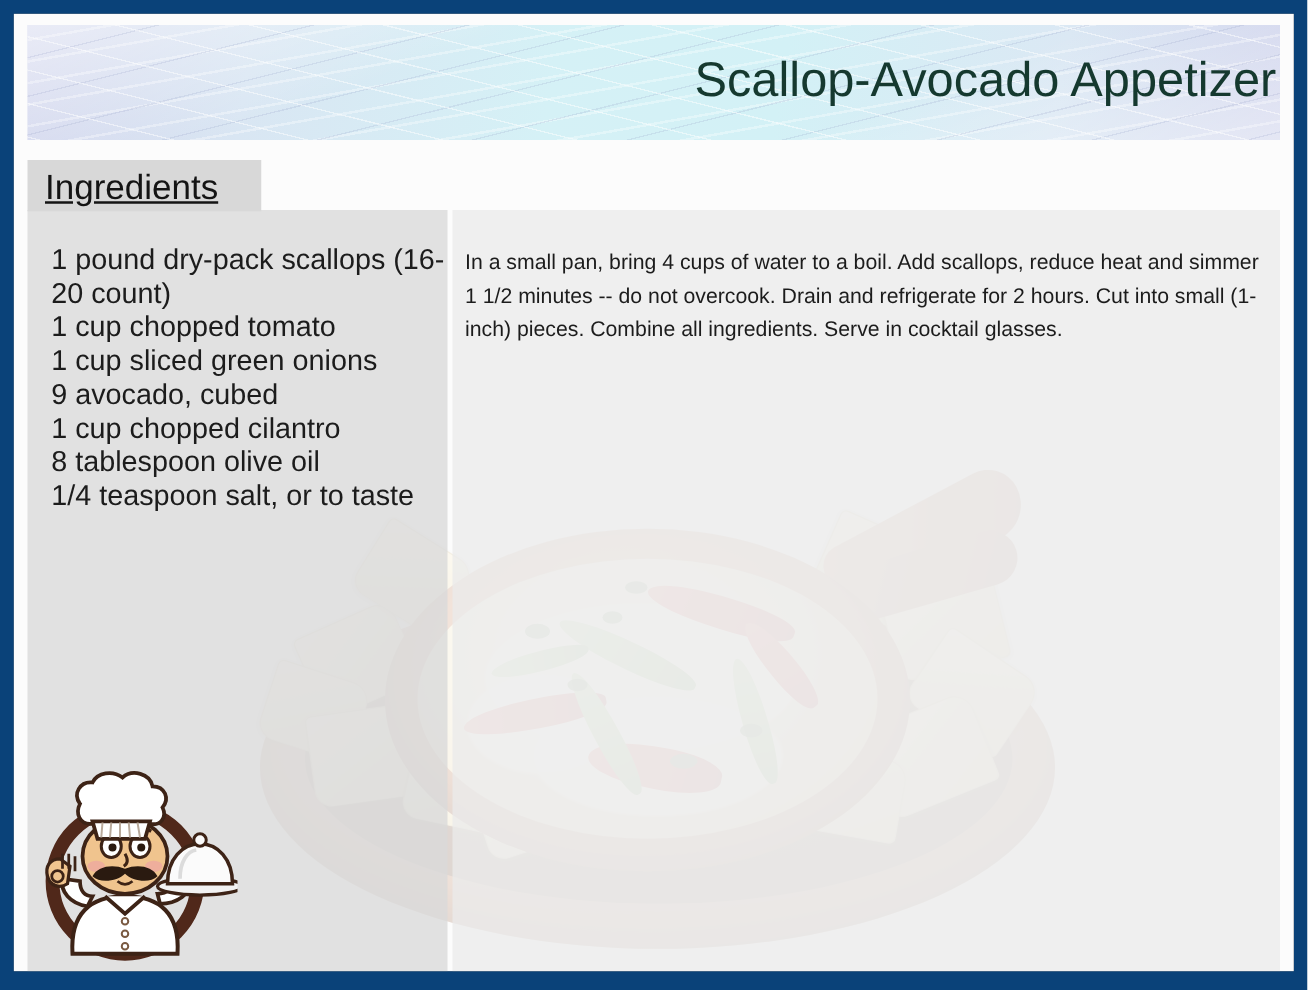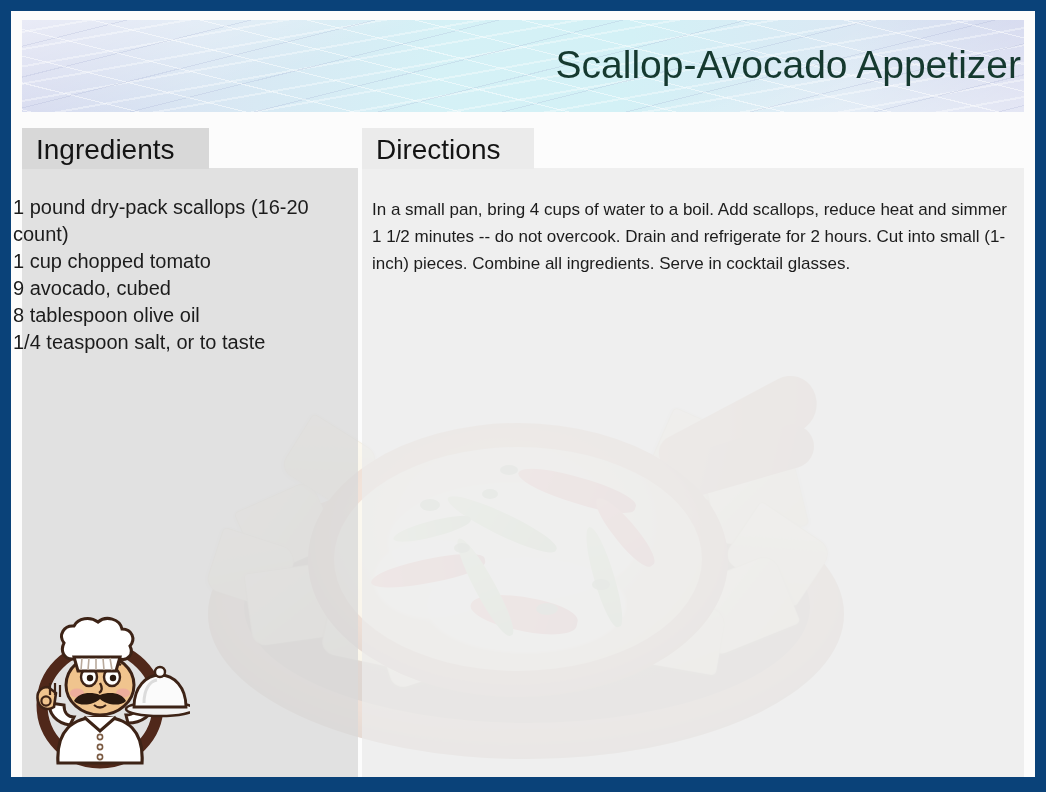--- a/index.html
+++ b/index.html
@@ -228,39 +228,40 @@
   .tab {
     position: absolute;
     top: 117px;
     height: 41px;
     padding: 2px 14px 0 14px;
     display: flex;
     align-items: center;
     font-size: 28px;
     color: #141414;
     white-space: nowrap;
+    text-decoration: underline;
   }
   #tab-ingredients {
     left: 11px;
     width: 187px;
     background: #d8d8d8;
   }
   #tab-directions {
     left: 351px;
     width: 172px;
     background: #ebebeb;
   }
 
   
   #ingredients-list {
     position: absolute;
-    left: 2px;
+    left: 30px;
     top: 183px;
     width: 330px;
-    font-size: 20px;
+    font-size: 23px;
     line-height: 27px;
     color: #1c1c1c;
   }
   #ingredients-list li { list-style: none; }
 
   #directions-text {
     position: absolute;
     left: 361px;
     top: 185px;
     width: 648px;
@@ -337,26 +338,27 @@
 
     <div id="banner">
       <div class="lattice"></div>
       <div id="banner-title">Scallop-Avocado Appetizer</div>
     </div>
 
     <div id="ingredients-panel"></div>
     <div id="directions-panel"></div>
 
     <div class="tab" id="tab-ingredients">Ingredients</div>
-    <div class="tab" id="tab-directions">Directions</div>
 
     <ul id="ingredients-list">
       <li>1 pound dry-pack scallops (16-20 count)</li>
       <li>1 cup chopped tomato</li>
+      <li>1 cup sliced green onions</li>
       <li>9 avocado, cubed</li>
+      <li>1 cup chopped cilantro</li>
       <li>8 tablespoon olive oil</li>
       <li>1/4 teaspoon salt, or to taste</li>
     </ul>
 
     <div id="directions-text">In a small pan, bring 4 cups of water to a boil. Add scallops, reduce heat and simmer 1 1/2 minutes -- do not overcook. Drain and refrigerate for 2 hours. Cut into small (1-inch) pieces. Combine all ingredients. Serve in cocktail glasses.</div>
 
     <div id="chef">
       <svg viewBox="0 0 166 160" width="166" height="160">
 
         <circle cx="76" cy="92" r="58" fill="none" stroke="#50281a" stroke-width="11"></circle>

